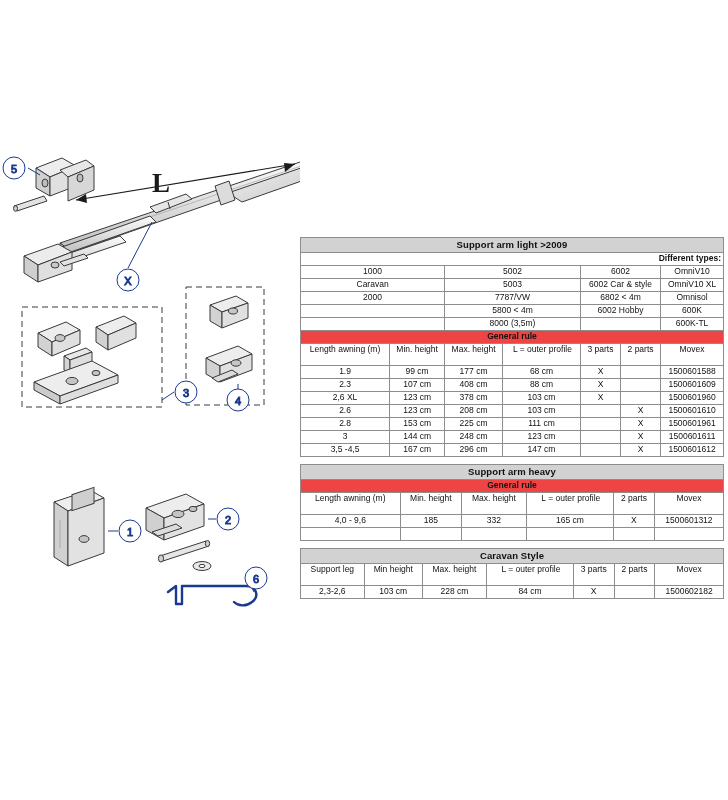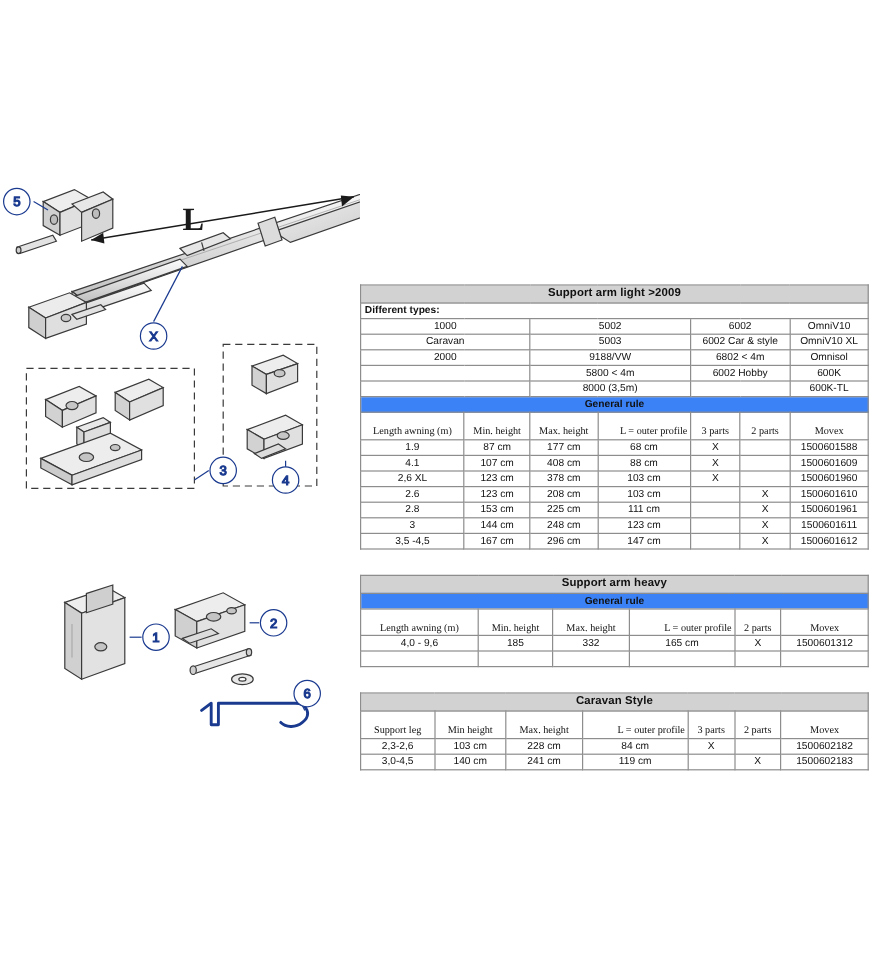--- a/index.html
+++ b/index.html
@@ -45,45 +45,45 @@
     width: 464px;
     border-radius: 21px;
   }
   table {
     border-collapse: collapse;
     width: 424px;
     font-size: 8.5px;
     color: #111;
     background: #fff;
   }
-  table + table { margin-top: 21px; }
+  table + table { margin-top: 7px; }
   td, th {
     border: 1px solid #8d8d8d;
     padding: 1px 2px;
     text-align: center;
     font-weight: normal;
     line-height: 1.12;
     height: 13px;
   }
   .title-row td {
     background: #d2d2d2;
     font-weight: bold;
     font-size: 9.5px;
     height: 15px;
     letter-spacing: .1px;
   }
   .subhdr td {
-    background: #3b82f6;
+    background: #ef4444;
     font-weight: bold;
     font-size: 8.5px;
   }
-  .left { text-align: right; padding-left: 4px; }
+  .left { text-align: center; padding-left: 4px; }
   .hdr td { font-weight: normal; }
-  .types-label { font-weight: bold; text-align: left; padding-left: 3px; }
-  .tworow { height: 22px; vertical-align: top; padding-top: 11px; font-family: Liberation Serif, serif; }
+  .types-label { font-weight: bold; text-align: right; padding-left: 3px; }
+  .tworow { height: 22px; vertical-align: top; padding-top: 1px; }
 </style>
 </head>
 <body>
 
 <div id="page">
 
   <div id="diagram">
     <svg width="300" height="680" viewBox="0 0 300 680" xmlns="http://www.w3.org/2000/svg">
       <defs>
         <linearGradient id="gmetal" x1="0" y1="0" x2="0" y2="1">
@@ -295,21 +295,21 @@
           <td>OmniV10</td>
         </tr>
         <tr>
           <td colspan="2">Caravan</td>
           <td colspan="2">5003</td>
           <td colspan="2">6002 Car &amp; style</td>
           <td>OmniV10 XL</td>
         </tr>
         <tr>
           <td colspan="2">2000</td>
-          <td colspan="2">9188/VW</td>
+          <td colspan="2">7787/VW</td>
           <td colspan="2">6802 &lt; 4m</td>
           <td>Omnisol</td>
         </tr>
         <tr>
           <td colspan="2"></td>
           <td colspan="2">5800 &lt; 4m</td>
           <td colspan="2">6002 Hobby</td>
           <td>600K</td>
         </tr>
         <tr>
@@ -325,29 +325,29 @@
           <td class="tworow">Length awning (m)</td>
           <td class="tworow">Min. height</td>
           <td class="tworow">Max. height</td>
           <td class="tworow left">L = outer profile</td>
           <td class="tworow">3 parts</td>
           <td class="tworow">2 parts</td>
           <td class="tworow">Movex</td>
         </tr>
         <tr>
           <td>1.9</td>
-          <td>87 cm</td>
+          <td>99 cm</td>
           <td>177 cm</td>
           <td>68 cm</td>
           <td>X</td>
           <td></td>
           <td>1500601588</td>
         </tr>
         <tr>
-          <td>4.1</td>
+          <td>2.3</td>
           <td>107 cm</td>
           <td>408 cm</td>
           <td>88 cm</td>
           <td>X</td>
           <td></td>
           <td>1500601609</td>
         </tr>
         <tr>
           <td>2,6 XL</td>
           <td>123 cm</td>
@@ -447,26 +447,17 @@
         </tr>
         <tr>
           <td>2,3-2,6</td>
           <td>103 cm</td>
           <td>228 cm</td>
           <td>84 cm</td>
           <td>X</td>
           <td></td>
           <td>1500602182</td>
         </tr>
-        <tr>
-          <td>3,0-4,5</td>
-          <td>140 cm</td>
-          <td>241 cm</td>
-          <td>119 cm</td>
-          <td></td>
-          <td>X</td>
-          <td>1500602183</td>
-        </tr>
       </tbody>
     </table>
 
   </div>
 </div>
 
 </body></html>

